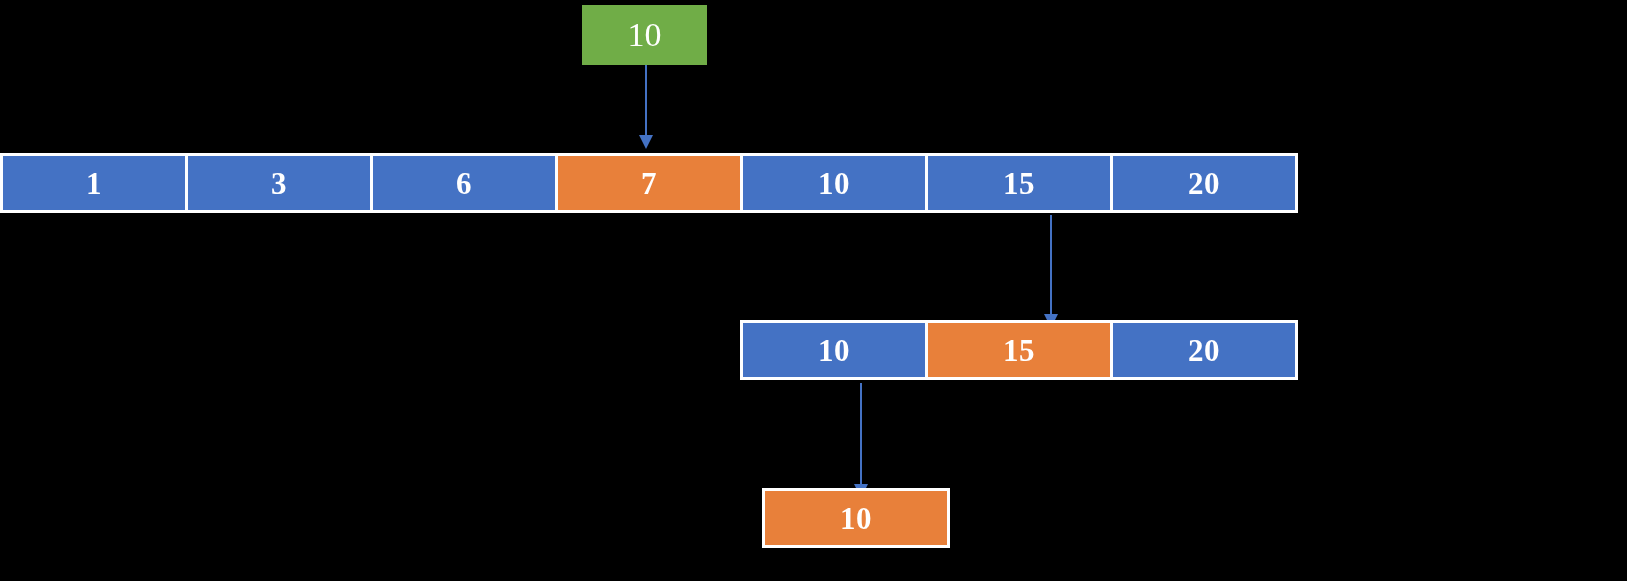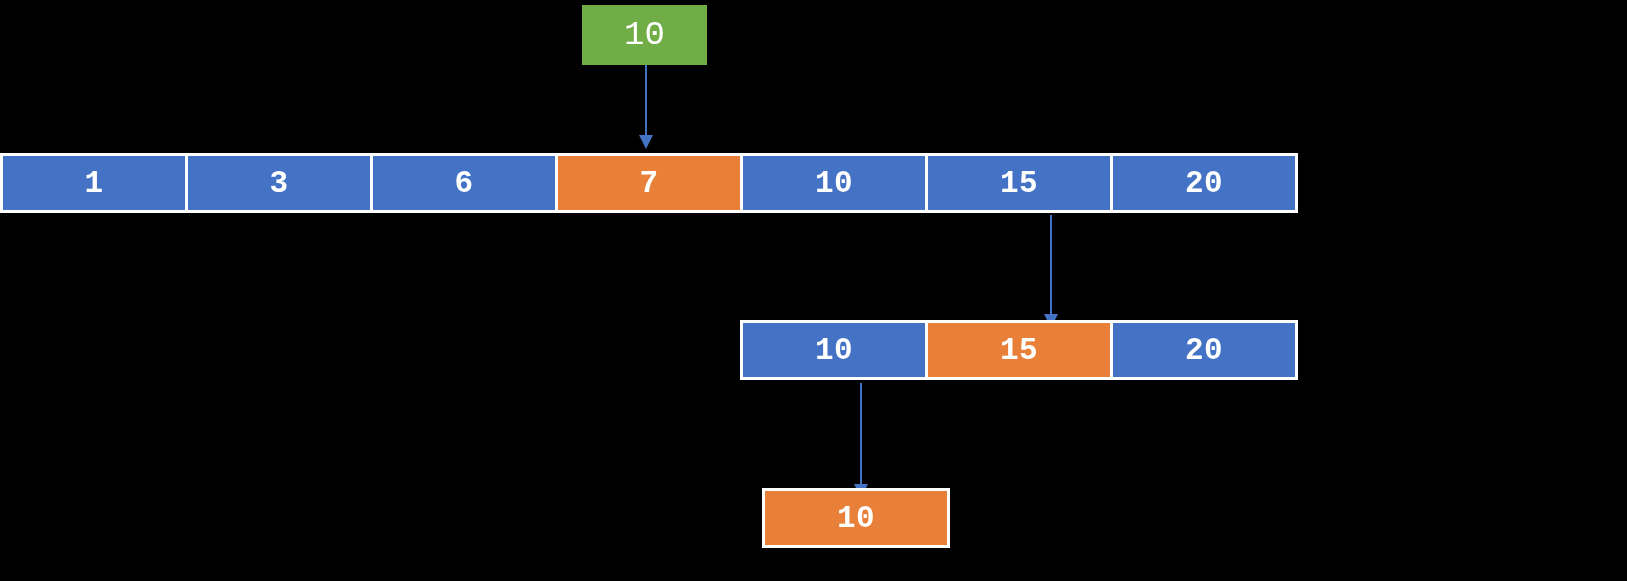--- a/index.html
+++ b/index.html
@@ -7,21 +7,21 @@
     margin: 0;
     padding: 0;
     background: #000000;
   }
   #stage {
     position: relative;
     width: 1627px;
     height: 581px;
     background: #000000;
     overflow: hidden;
-    font-family: Liberation Mono, monospace;
+    font-family: Liberation Serif, serif;
   }
 
   
   .cell {
     position: absolute;
     box-sizing: border-box;
     display: flex;
     align-items: center;
     justify-content: center;
     color: #ffffff;

